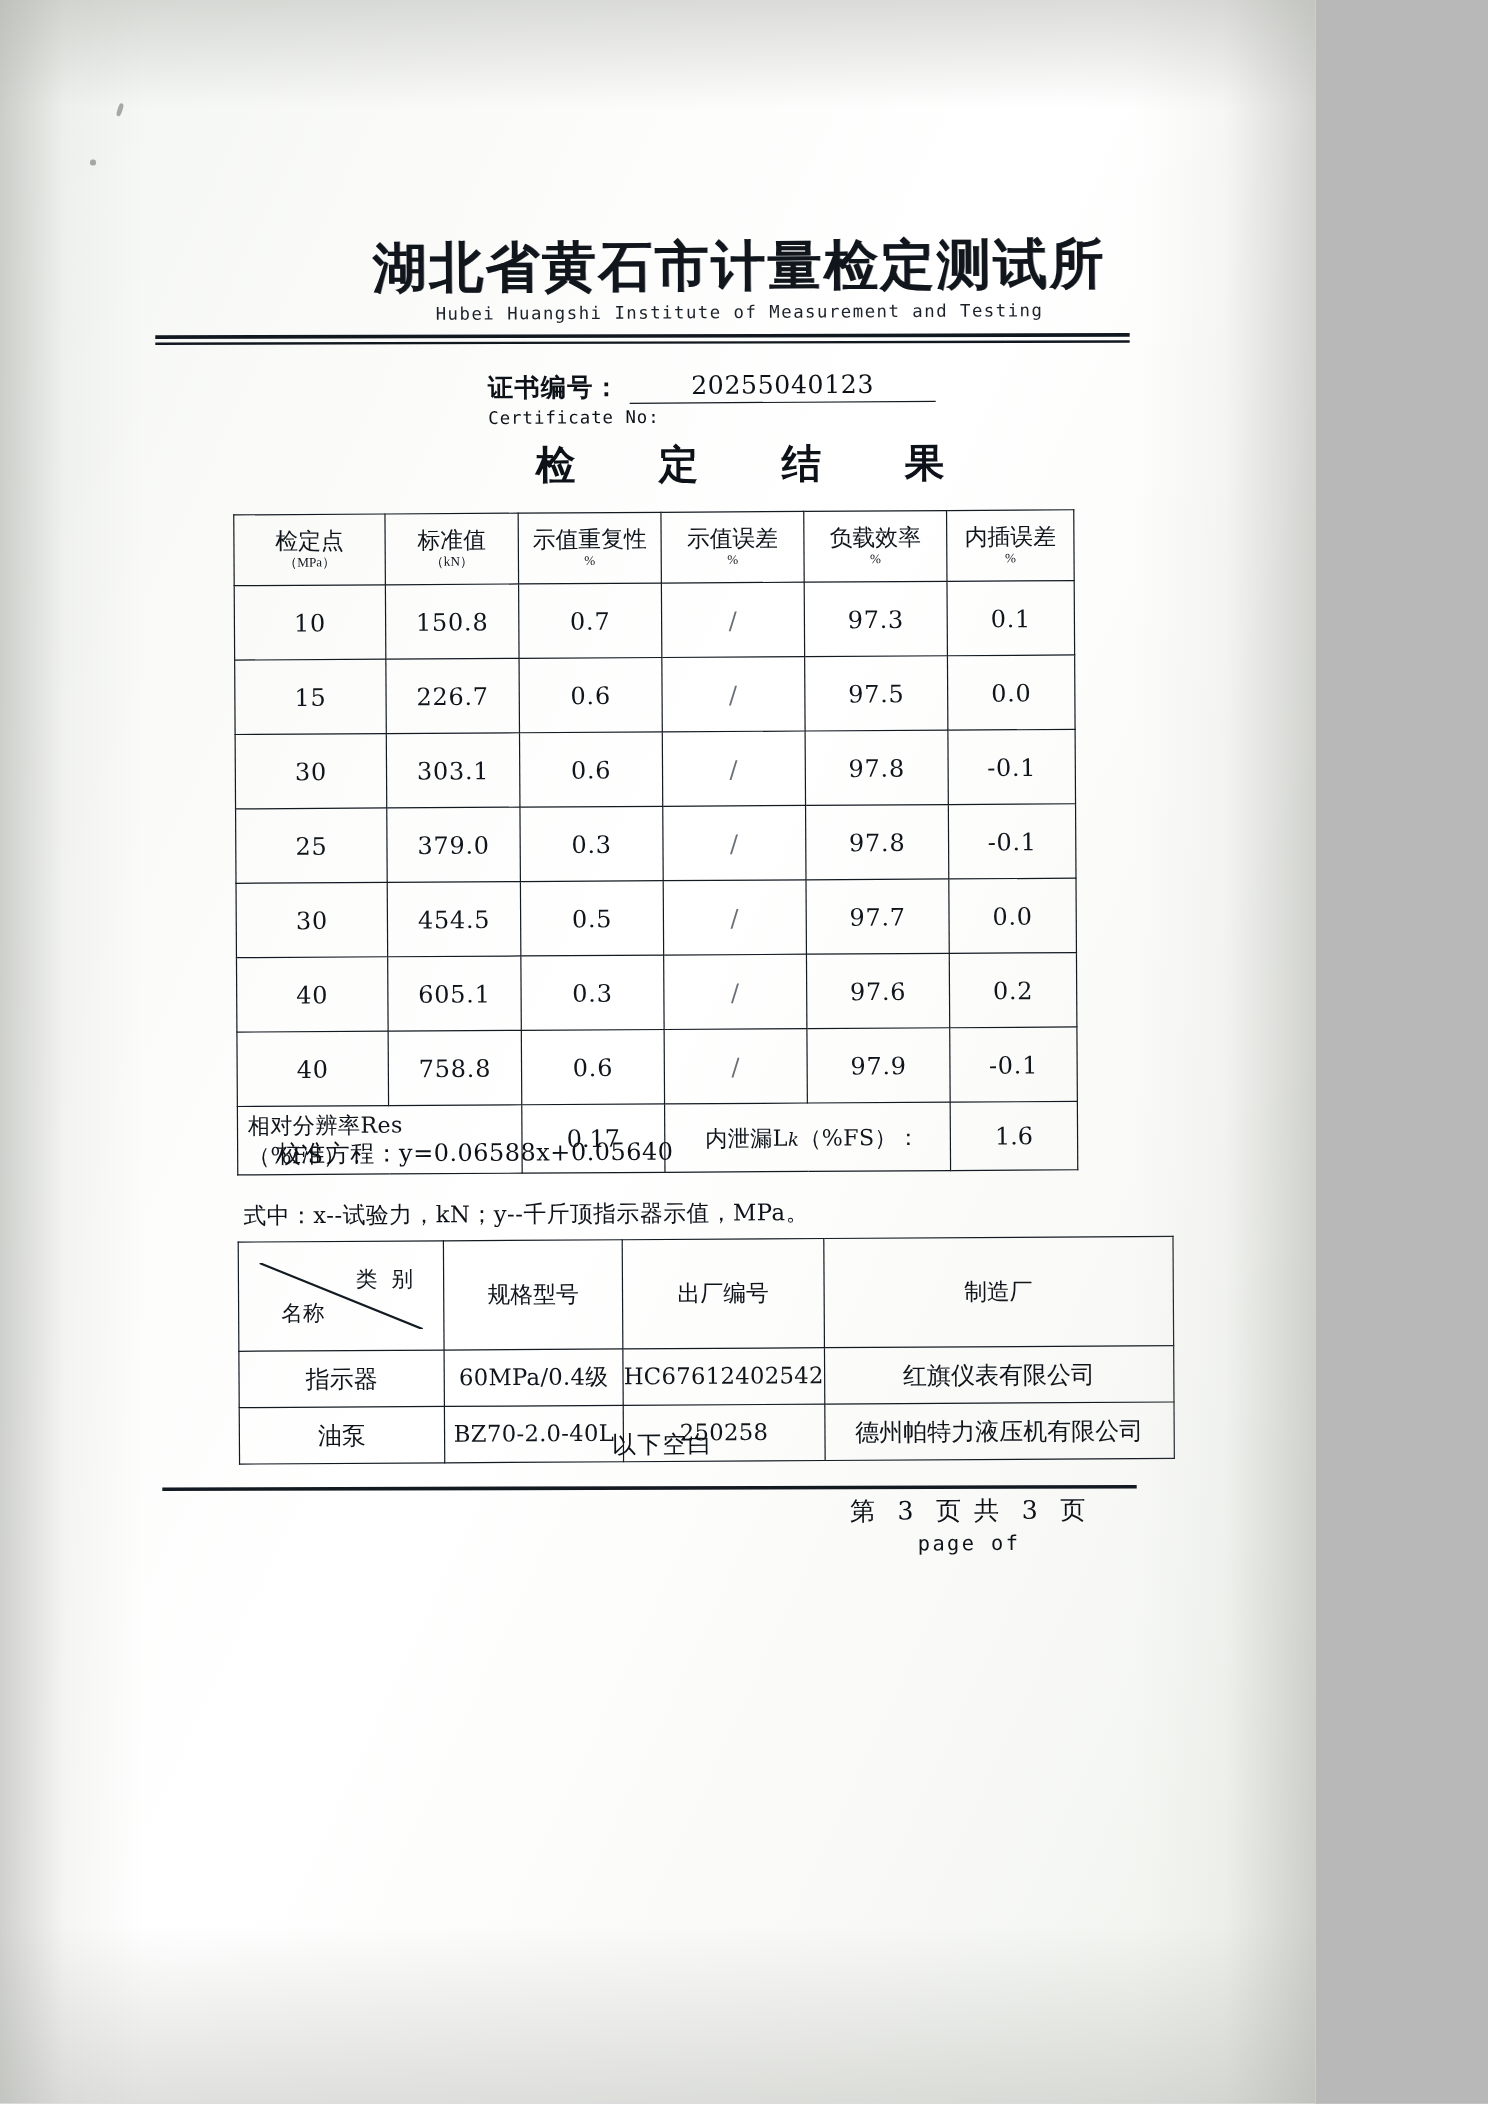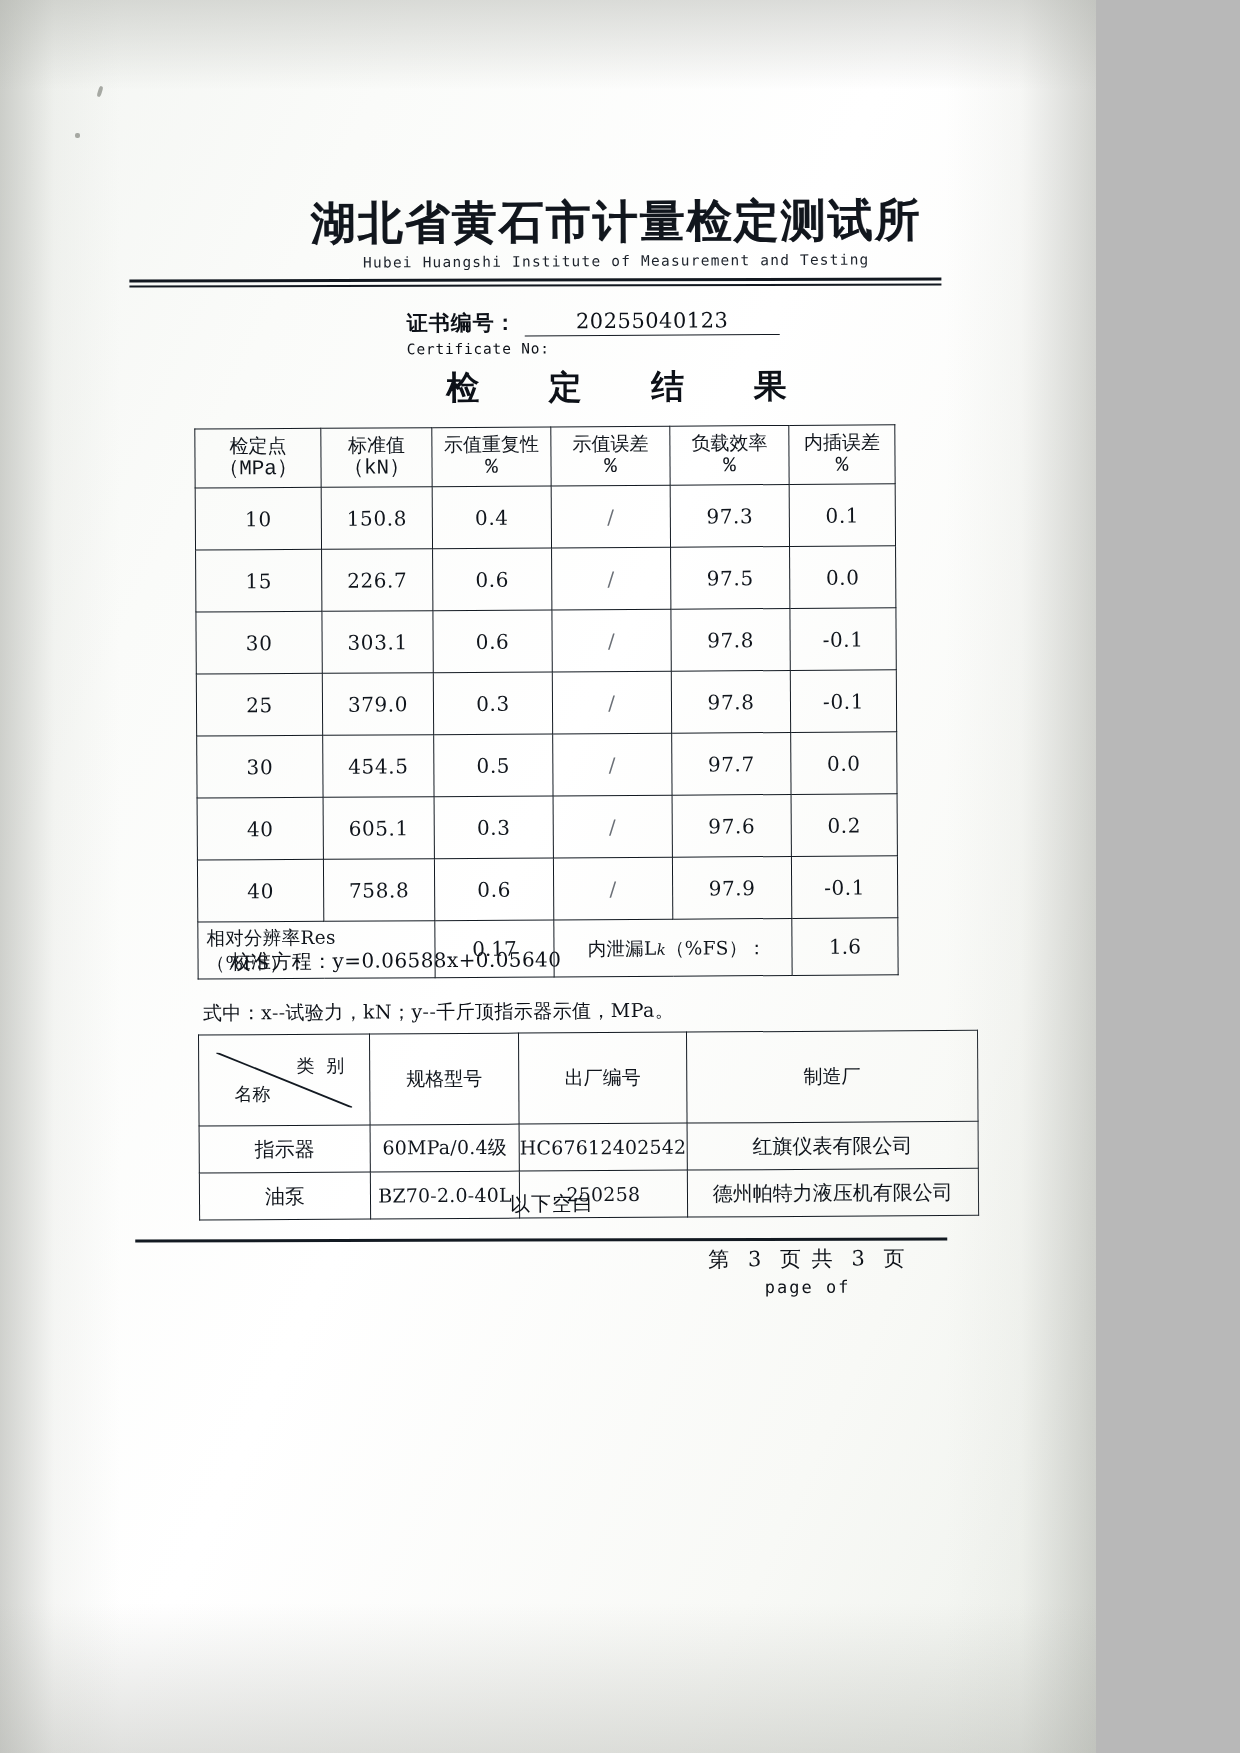--- a/index.html
+++ b/index.html
@@ -140,21 +140,21 @@
 
   #results-table {
     left: 197px; top: 426px;
   }
   #results-table .hcell {
     height: 58px;
     line-height: 1.18;
     font-size: 19px;
   }
   #results-table .hcell .h-main { display: block; }
-  #results-table .hcell .h-unit { display: block; font-size: 21px; font-family: Liberation Mono, monospace; }
+  #results-table .hcell .h-unit { display: block; font-size: 11px; font-family: Liberation Serif, serif; }
   #results-table td.dcell { height: 61px; font-size: 20px; letter-spacing: .6px; }
   #results-table td.slashcell { color: #6a6f76; font-size: 20px; }
 
   .c-point { width: 125px; }
   .c-std { width: 110px; }
   .c-rep { width: 118px; }
   .c-err { width: 118px; }
   .c-eff { width: 118px; }
   .c-int { width: 105px; }
 
@@ -300,21 +300,21 @@
         </td>
         <td class="hcell c-int">
           <span class="h-main">内插误差</span>
           <span class="h-unit">%</span>
         </td>
       </tr>
 
       <tr>
         <td class="dcell">10</td>
         <td class="dcell">150.8</td>
-        <td class="dcell">0.4</td>
+        <td class="dcell">0.7</td>
         <td class="dcell slashcell">/</td>
         <td class="dcell">97.3</td>
         <td class="dcell">0.1</td>
       </tr>
       <tr>
         <td class="dcell">15</td>
         <td class="dcell">226.7</td>
         <td class="dcell">0.6</td>
         <td class="dcell slashcell">/</td>
         <td class="dcell">97.5</td>

